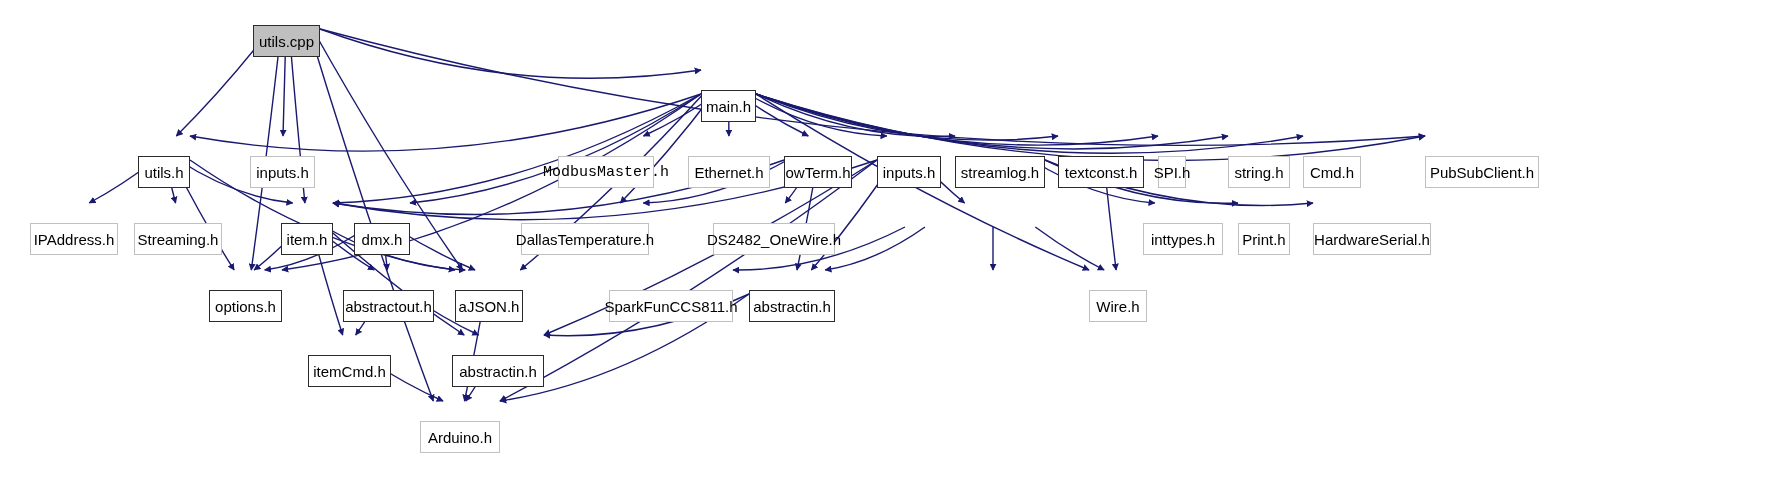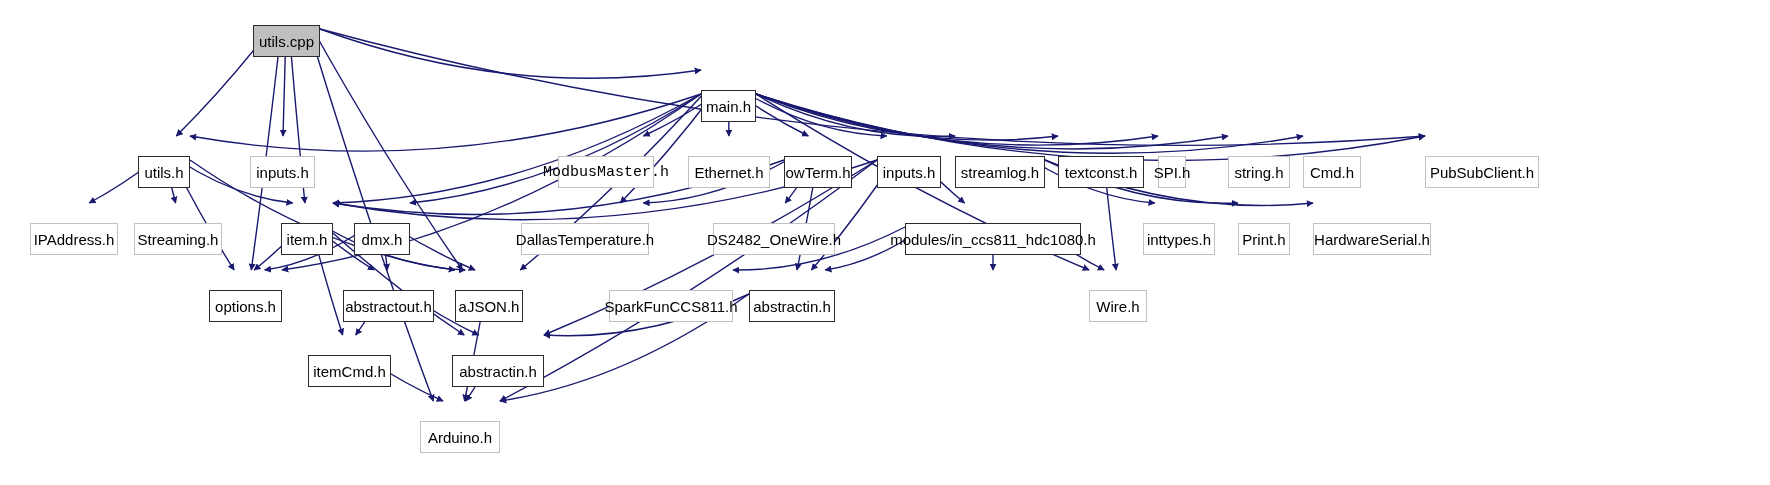--- a/index.html
+++ b/index.html
@@ -173,24 +173,21 @@
     </div>
     <div class="node local" style="left: 354px; top: 203px; width: 56px;">
       <span>dmx.h</span>
     </div>
     <div class="node system" style="left: 521px; top: 203px; width: 128px;">
       <span>DallasTemperature.h</span>
     </div>
     <div class="node system" style="left: 713px; top: 203px; width: 122px;">
       <span>DS2482_OneWire.h</span>
     </div>
-    <div class="node local" style="left: 905px; top: 203px; width: 176px;">
-      <span>modules/in_ccs811_hdc1080.h</span>
-    </div>
-    <div class="node system" style="left: 1143px; top: 203px; width: 72px;">
+    <div class="node system" style="left: 1143px; top: 203px; width: 80px;">
       <span>inttypes.h</span>
     </div>
     <div class="node system" style="left: 1238px; top: 203px; width: 52px;">
       <span>Print.h</span>
     </div>
     <div class="node system" style="left: 1313px; top: 203px; width: 118px;">
       <span>HardwareSerial.h</span>
     </div>
     <div class="node local" style="left: 209px; top: 270px; width: 73px;">
       <span>options.h</span>

